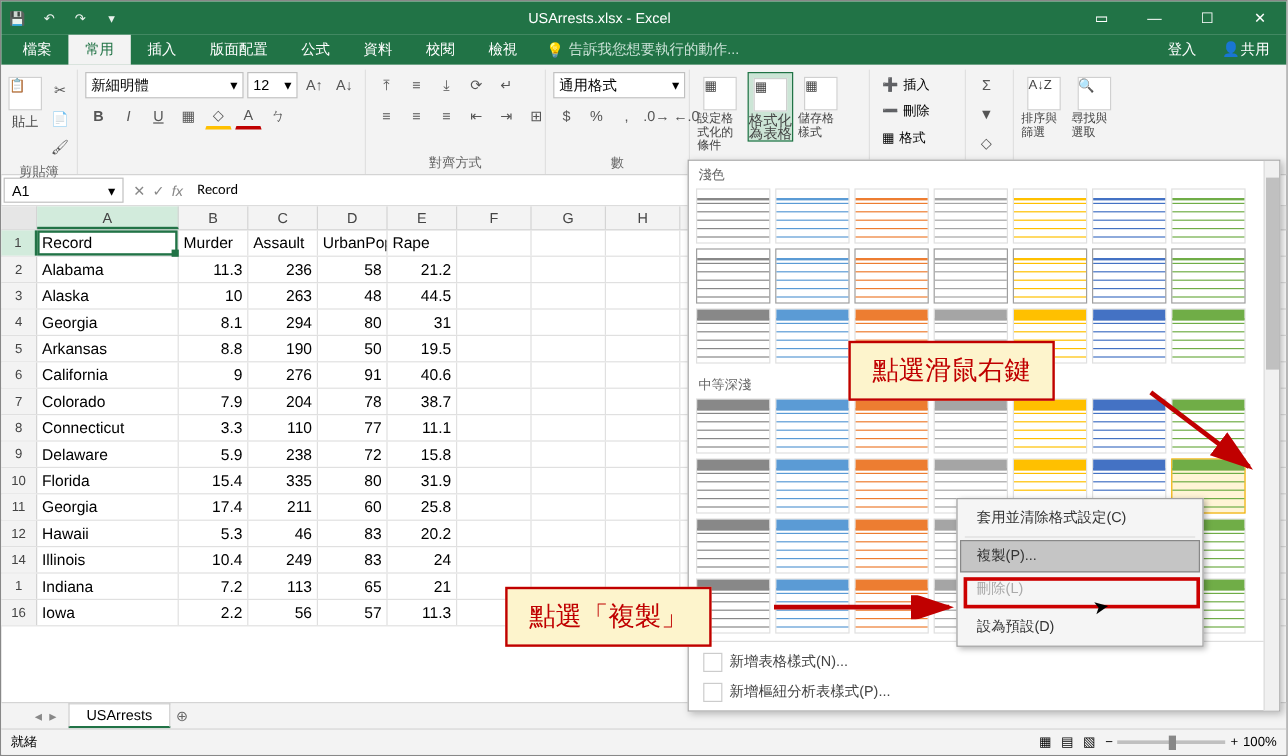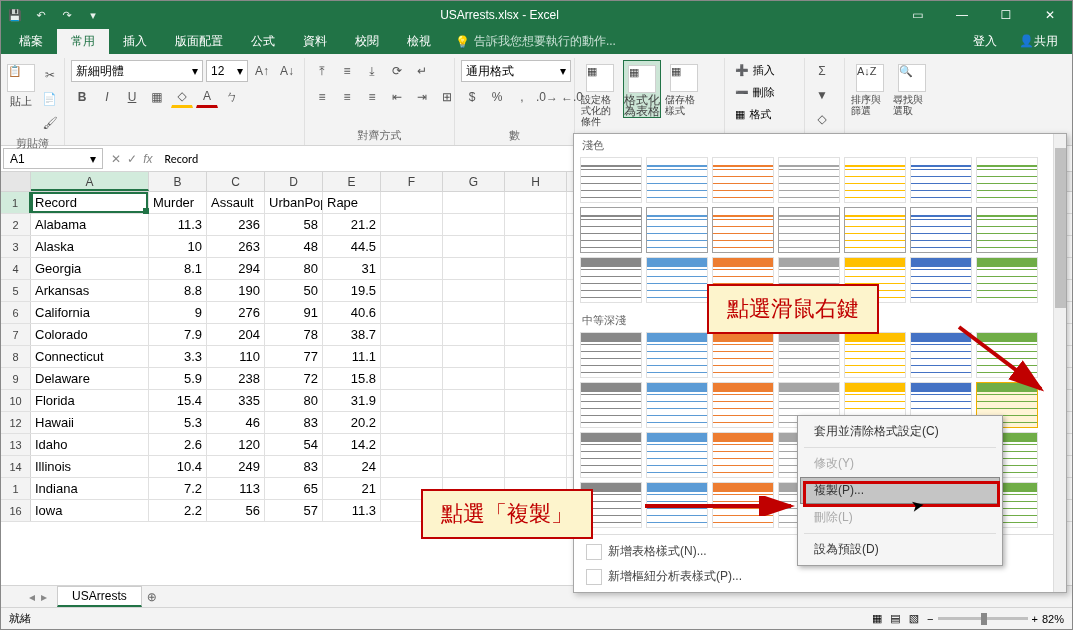--- a/index.html
+++ b/index.html
@@ -415,37 +415,37 @@
         <div class="cell A">Florida</div>
         <div class="cell B" style="">15.4</div>
         <div class="cell C" style="">335</div>
         <div class="cell D" style="">80</div>
         <div class="cell E" style="">31.9</div>
         <div class="cell F"></div>
         <div class="cell G"></div>
         <div class="cell H"></div>
       </div>
       <div class="row">
+        <div class="rh">11</div>
+        <div class="cell A">Georgia</div>
+        <div class="cell B" style="">17.4</div>
+        <div class="cell C" style="">211</div>
+        <div class="cell D" style="">60</div>
+        <div class="cell E" style="">25.8</div>
+        <div class="cell F"></div>
+        <div class="cell G"></div>
+        <div class="cell H"></div>
+      </div>
+      <div class="row">
         <div class="rh">12</div>
         <div class="cell A">Hawaii</div>
         <div class="cell B" style="">5.3</div>
         <div class="cell C" style="">46</div>
         <div class="cell D" style="">83</div>
         <div class="cell E" style="">20.2</div>
-        <div class="cell F"></div>
-        <div class="cell G"></div>
-        <div class="cell H"></div>
-      </div>
-      <div class="row">
-        <div class="rh">13</div>
-        <div class="cell A">Idaho</div>
-        <div class="cell B" style="">2.6</div>
-        <div class="cell C" style="">120</div>
-        <div class="cell D" style="">54</div>
-        <div class="cell E" style="">14.2</div>
         <div class="cell F"></div>
         <div class="cell G"></div>
         <div class="cell H"></div>
       </div>
       <div class="row">
         <div class="rh">14</div>
         <div class="cell A">Illinois</div>
         <div class="cell B" style="">10.4</div>
         <div class="cell C" style="">249</div>
         <div class="cell D" style="">83</div>
@@ -492,21 +492,21 @@
 <div class="statusbar">
   <span>就緒</span>
   <div class="sb-right">
     <span>▦</span>
     <span>▤</span>
     <span>▧</span>
     <div class="zoom">
       <span>−</span>
         <div class="track"></div>
         <span>+</span>
-      <span>82%</span>
+      <span>100%</span>
     </div>
   </div>
 </div>
 
 <div class="gallery">
   <div style="max-height:412px;overflow:hidden">
   <div class="section-label">淺色</div>
   <div class="swatch-grid" id="light-grid">
         <div class="swatch">
           <div class="hdr" style="background:transparent;border-bottom:2px solid #888"></div>
@@ -916,21 +916,20 @@
       </div>
   </div>
   <div class="gallery-scroll">
       <div class="thumb"></div>
     </div>
 </div>
 
 <div class="context-menu">
   <div class="cm-item">套用並清除格式設定(C)</div>
   <div class="cm-sep"></div>
-  <div class="cm-item disabled">修改(Y)</div>
   <div class="cm-item highlight">複製(P)...</div>
   <div class="cm-item disabled">刪除(L)</div>
   <div class="cm-sep"></div>
   <div class="cm-item">設為預設(D)</div>
 </div>
 <div class="context-border"></div>
 <div class="cursor">➤</div>
 
 <div class="callout" style="top:283px;left:706px">點選滑鼠右鍵</div>
 <div class="callout" style="top:488px;left:420px">點選「複製」</div>

